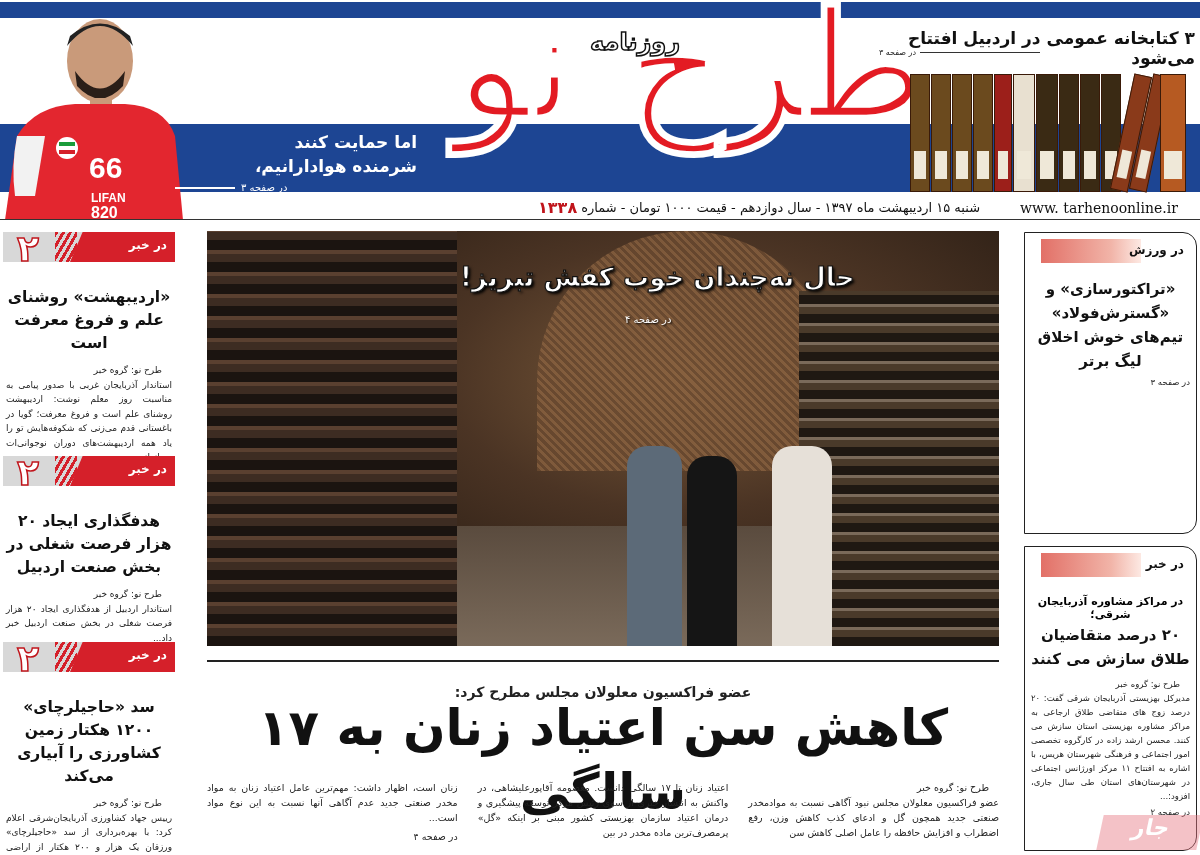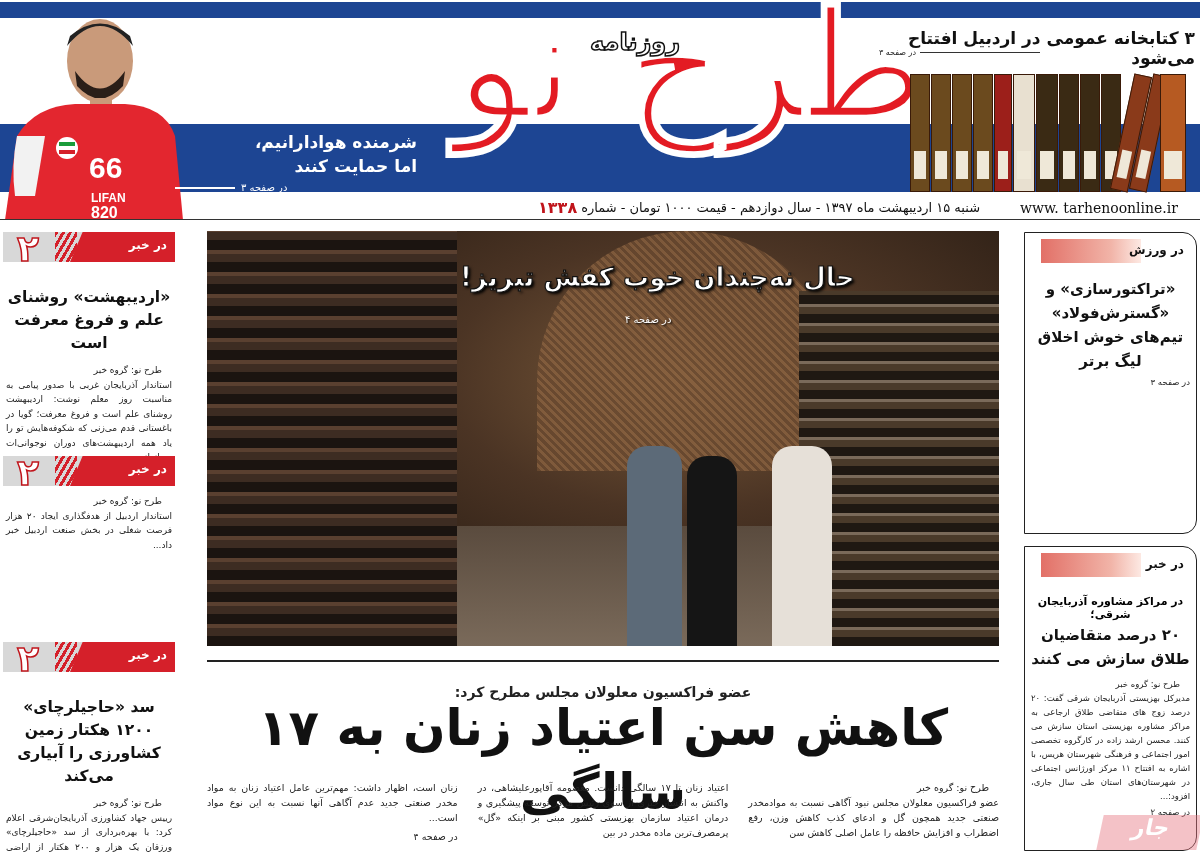--- a/index.html
+++ b/index.html
@@ -88,22 +88,22 @@
     <text x="84" y="172" font-size="30" font-weight="bold" fill="#fff" font-family="Liberation Sans, sans-serif">66</text>
     <text x="86" y="196" font-size="12" font-weight="bold" fill="#fff" font-family="Liberation Sans, sans-serif">LIFAN</text>
     <text x="86" y="212" font-size="16" font-weight="bold" fill="#fff" font-family="Liberation Sans, sans-serif">820</text>
     <circle cx="62" cy="142" r="11" fill="#fff"></circle>
     <rect x="54" y="136" width="16" height="4" fill="#1a9c3a"></rect>
     <rect x="54" y="144" width="16" height="4" fill="#d5202a"></rect>
   </svg>
 </div>
 
 <div class="abs mast-promo">
+  <div class="h">اما حمایت کنند</div>
   <div class="h">شرمنده هوادارانیم،</div>
-  <div class="h">اما حمایت کنند</div>
   <div class="r">
       <span>در صفحه ۳</span>
       <span class="line"></span>
     </div>
 </div>
 
 <div class="abs logo-main">طرح نو</div>
 <div class="abs logo-sub">روزنامه</div>
 
 <div class="abs books-title">۳ کتابخانه عمومی در اردبیل افتتاح می‌شود</div>
@@ -145,20 +145,21 @@
   <div class="lbody"><span class="by">طرح نو: گروه خبر</span><span>استاندار آذربایجان غربی با صدور پیامی به مناسبت روز معلم نوشت: اردیبهشت روشنای علم است و فروغ معرفت؛ گویا در باغستانی قدم می‌زنی که شکوفه‌هایش تو را یاد همه اردیبهشت‌های دوران نوجوانی‌ات می‌اندازد...</span></div>
 </div>
 
 <div class="abs lcol" style="top:456px;">
   <div class="tag-red">
     <div class="red"></div>
       <div class="stripes"></div>
     <span class="num">۲</span>
     <span class="lbl">در خبر</span>
   </div>
+  <div class="lhead">هدفگذاری ایجاد ۲۰ هزار فرصت شغلی در بخش صنعت اردبیل</div>
   <div class="lbody"><span class="by">طرح نو: گروه خبر</span><span>استاندار اردبیل از هدفگذاری ایجاد ۲۰ هزار فرصت شغلی در بخش صنعت اردبیل خبر داد...</span></div>
 </div>
 
 <div class="abs lcol" style="top:642px;">
   <div class="tag-red">
     <div class="red"></div>
       <div class="stripes"></div>
     <span class="num">۲</span>
     <span class="lbl">در خبر</span>
   </div>

